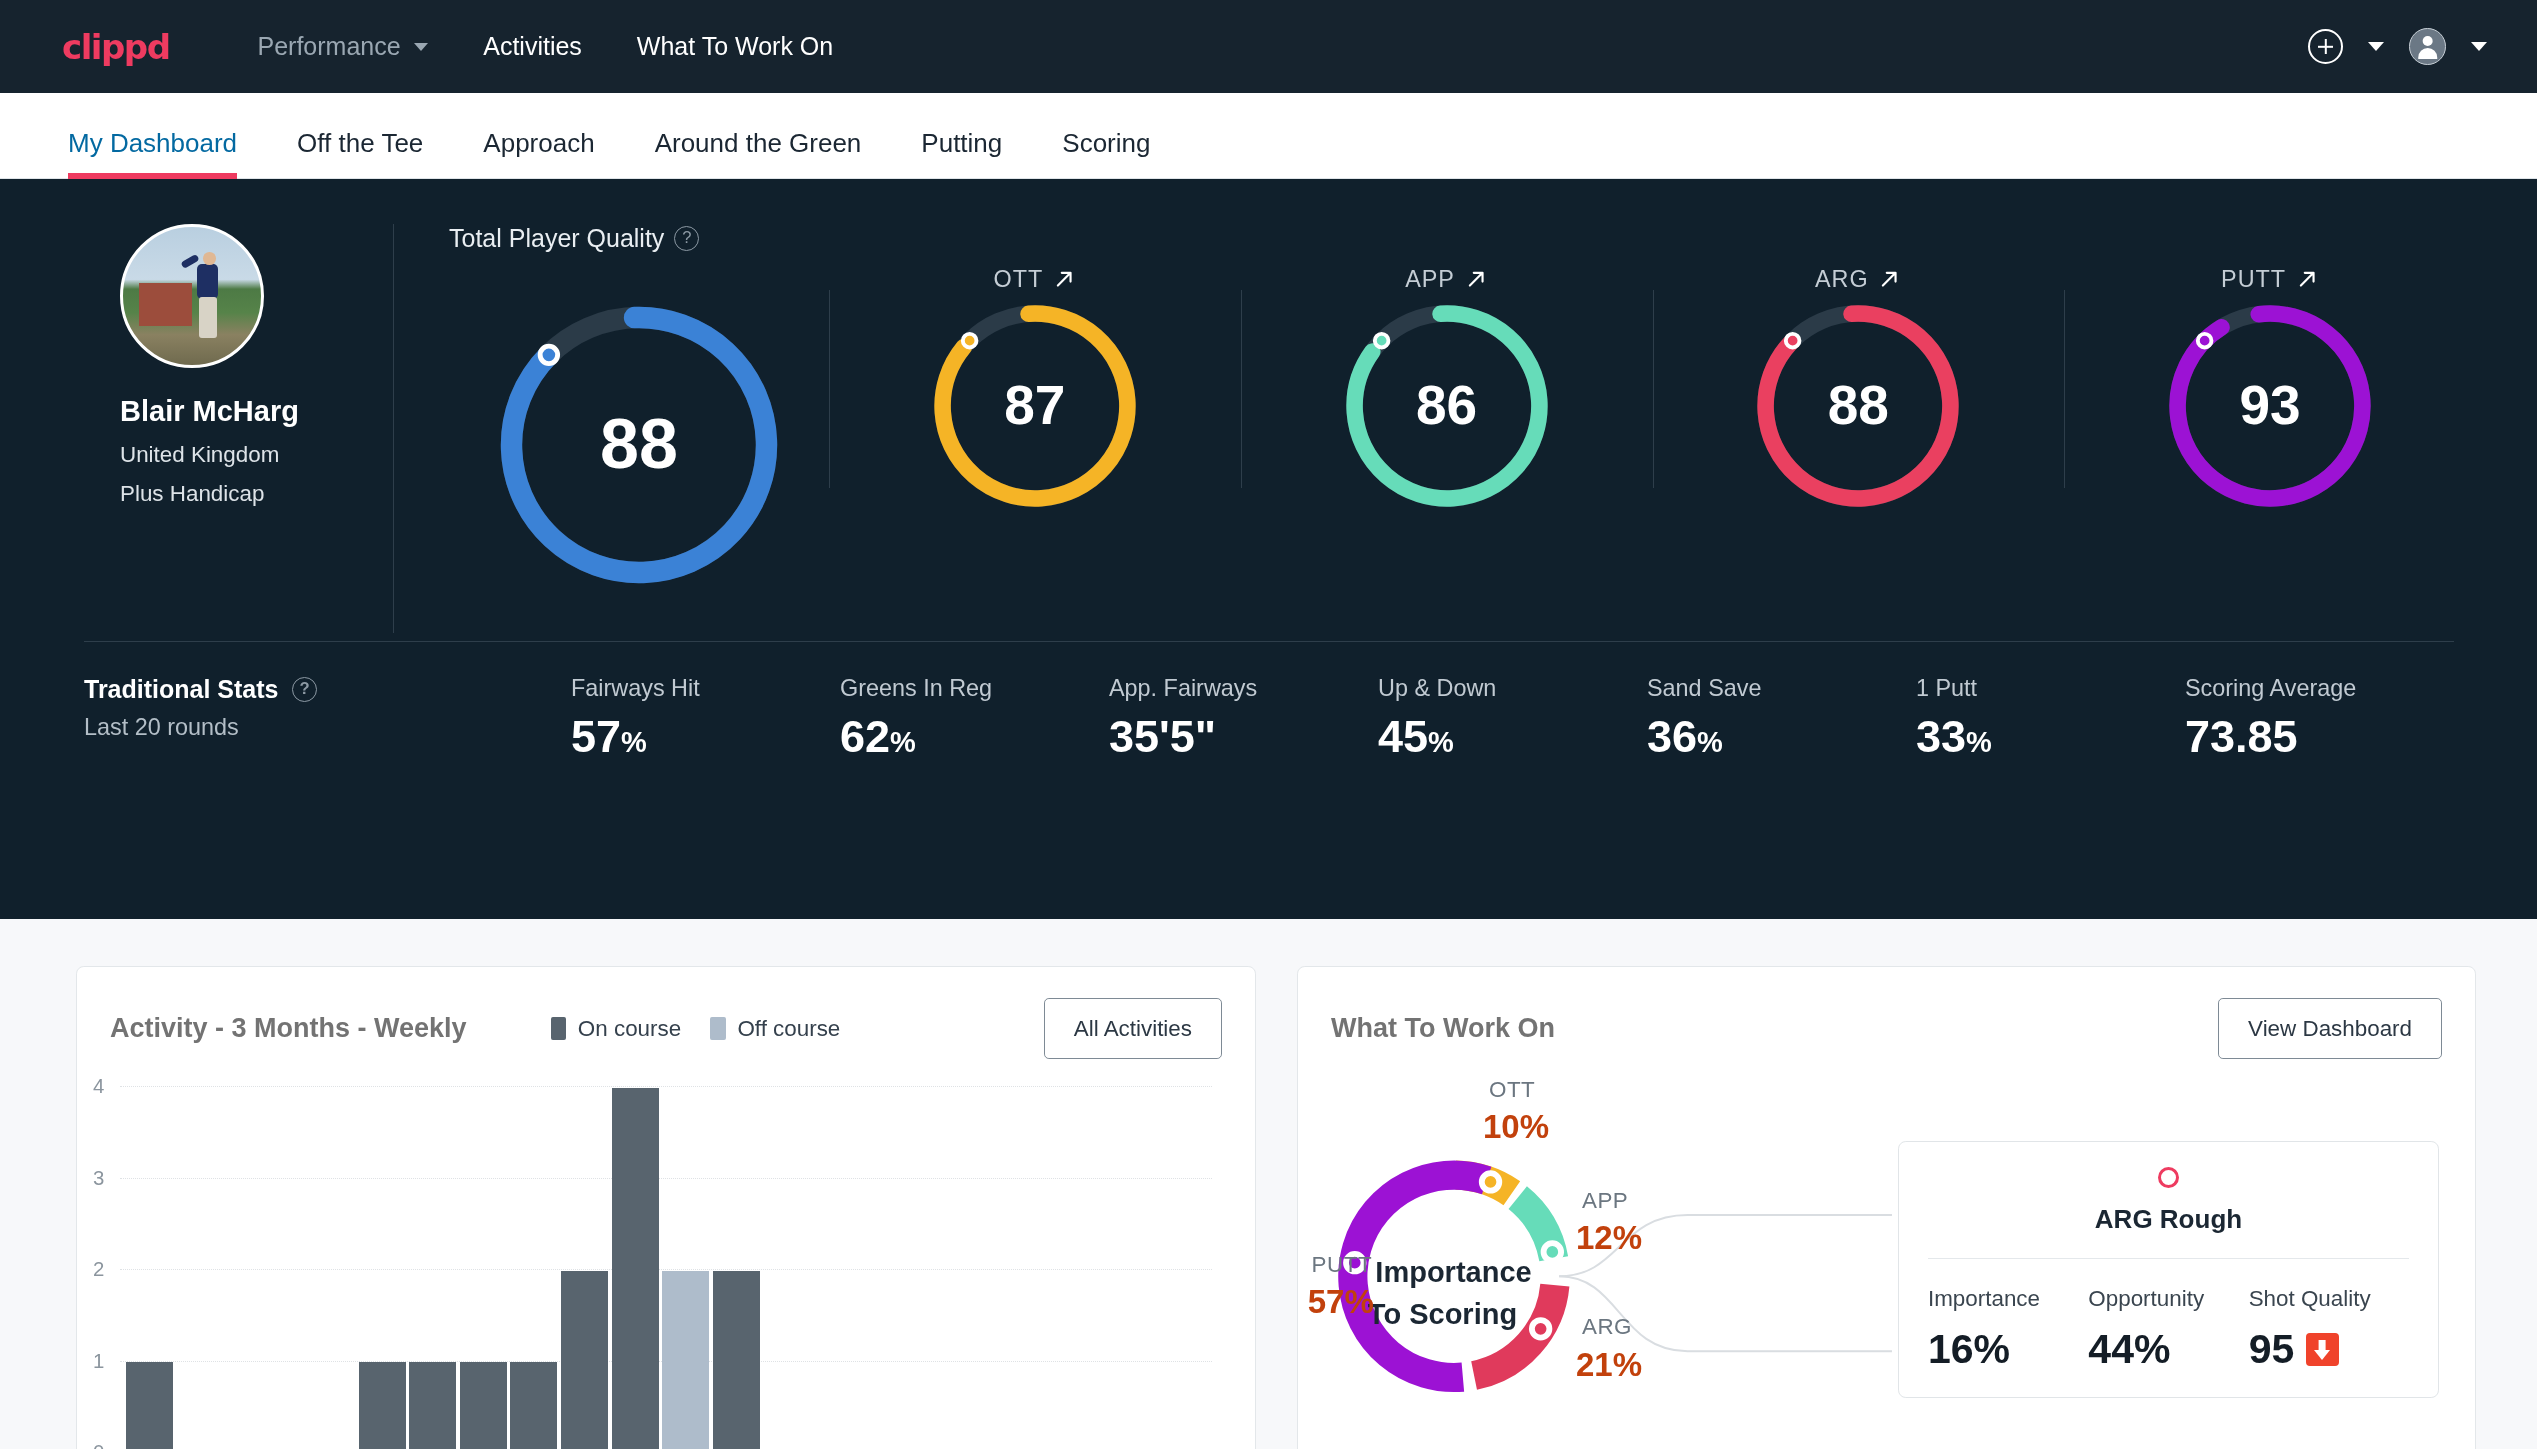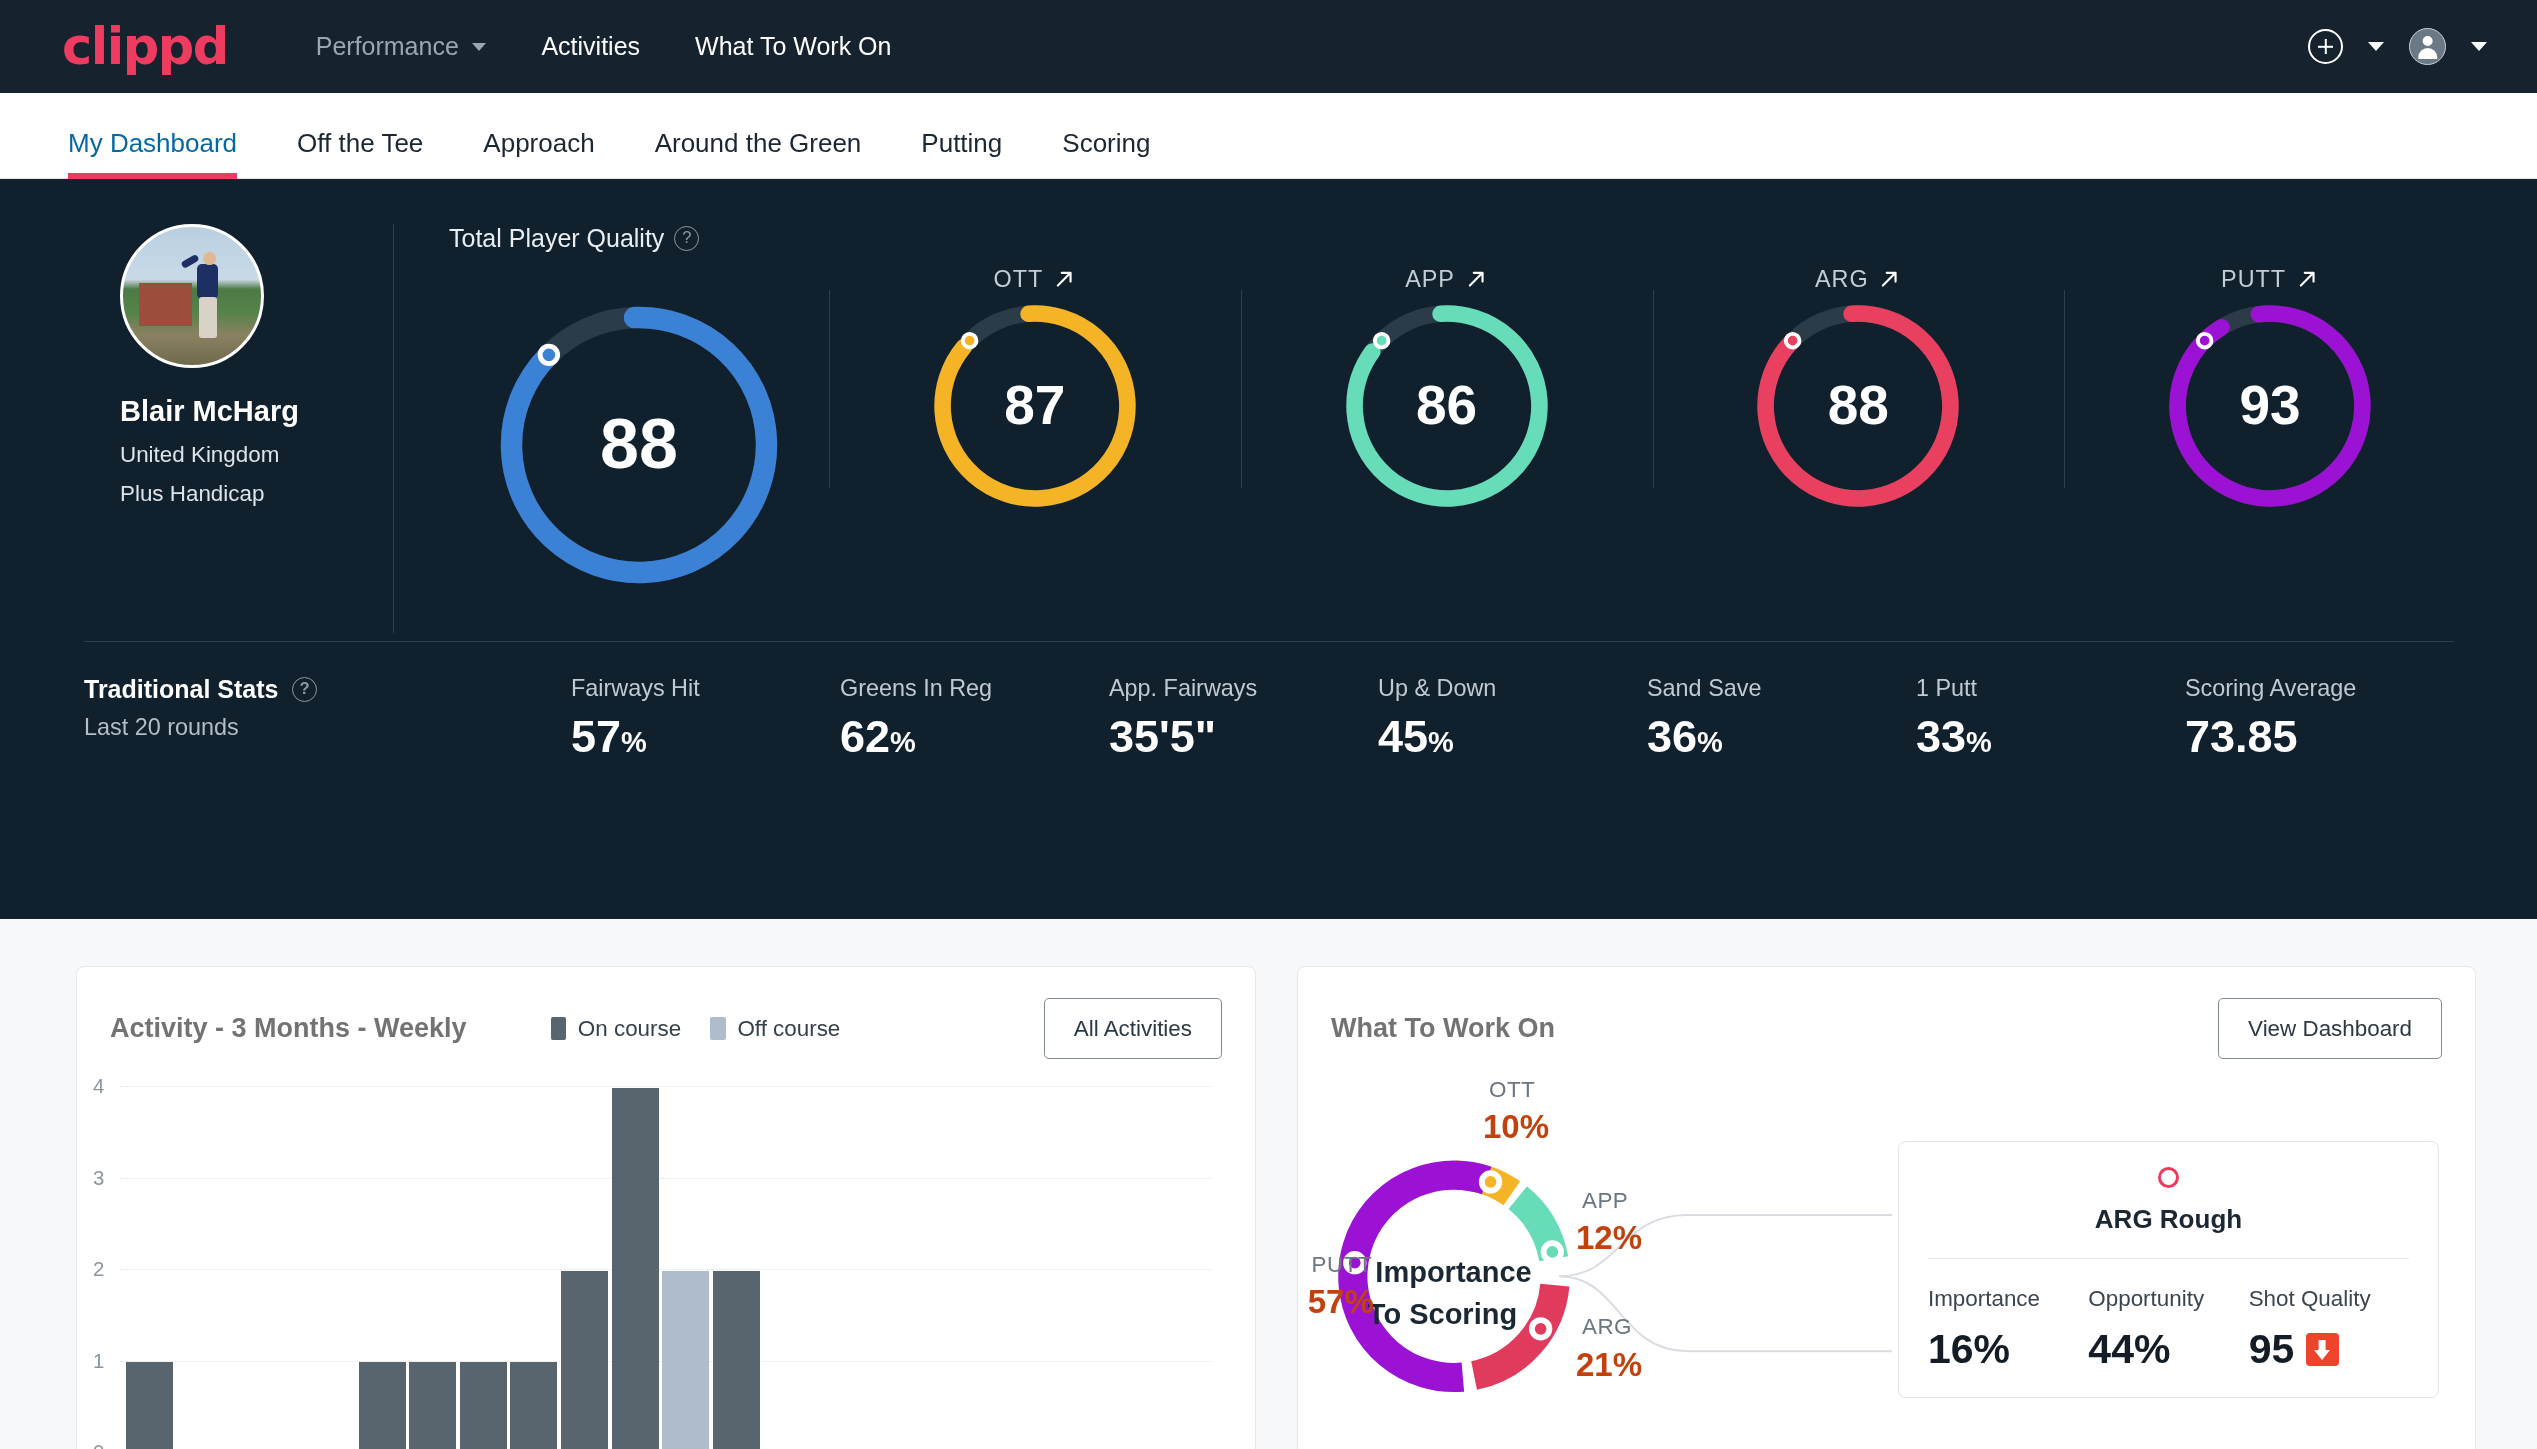--- a/index.html
+++ b/index.html
@@ -13,21 +13,21 @@
   
   .topnav {
     height: 93px;
     background: #16232e;
     display: flex;
     align-items: center;
     padding: 0 51px 0 62px;
     position: relative;
   }
   .logo {
-    font-size: 51px;
+    font-size: 34px;
     font-weight: bold;
     color: #ee3b60;
     letter-spacing: -1.5px;
     margin-right: 88px;
     font-family: "DejaVu Sans", sans-serif;
   }
   .navlinks { display: flex; align-items: center; gap: 55px; }
   .navlink {
     font-size: 25px;
     color: #ffffff;

